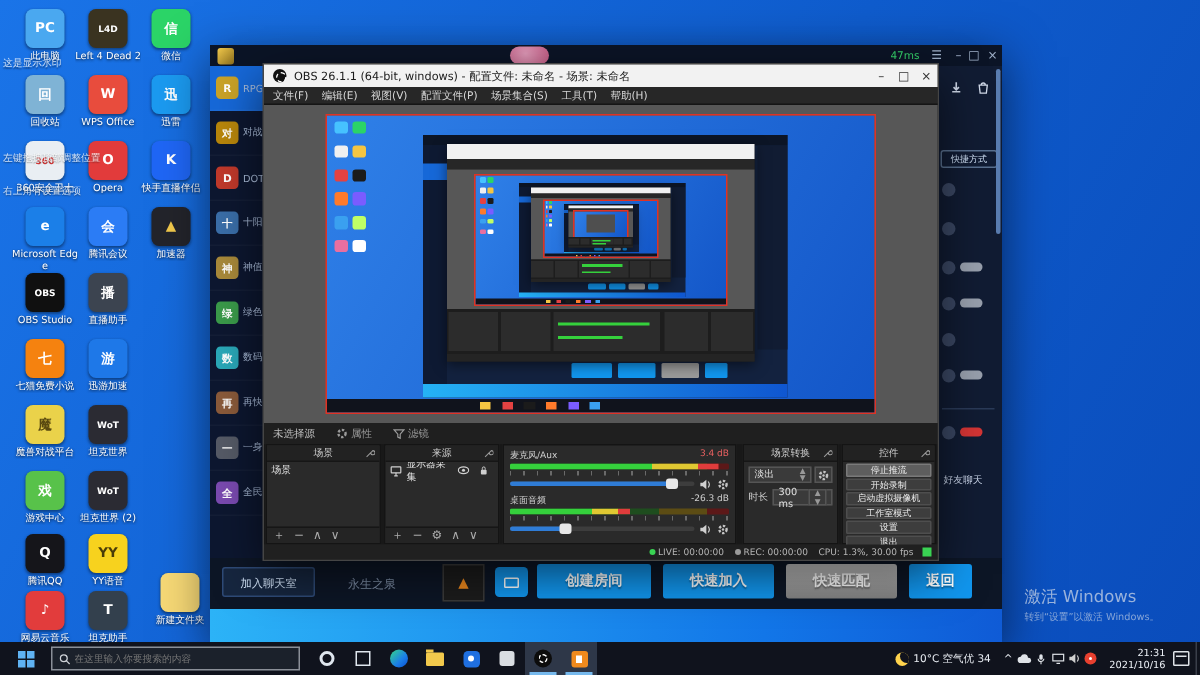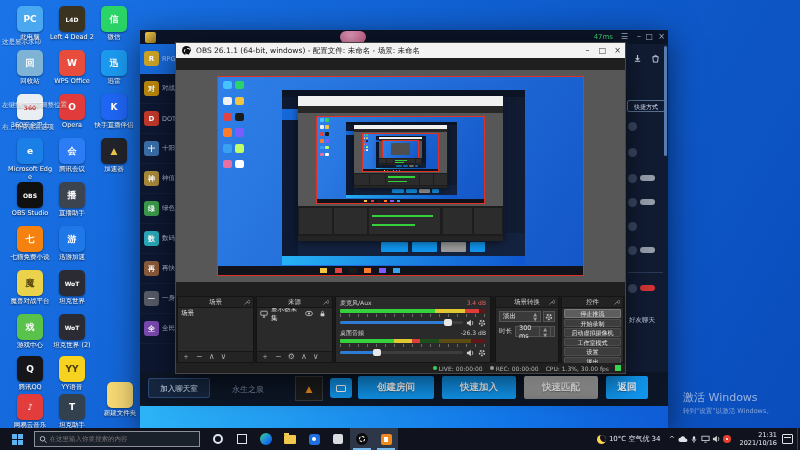--- a/index.html
+++ b/index.html
@@ -374,20 +374,29 @@
   <div id="obs-window">
     <div class="obs-titlebar">
       <div class="obs-appicon"></div>
       <span class="obs-title">OBS 26.1.1 (64-bit, windows) - 配置文件: 未命名 - 场景: 未命名</span>
       <div class="obs-ctls">
         <span class="obs-ctl">–</span>
         <span class="obs-ctl">□</span>
         <span class="obs-ctl">×</span>
       </div>
     </div>
+    <div class="obs-menubar" id="obs-menubar">
+        <span class="menu-item">文件(F)</span>
+        <span class="menu-item">编辑(E)</span>
+        <span class="menu-item">视图(V)</span>
+        <span class="menu-item">配置文件(P)</span>
+        <span class="menu-item">场景集合(S)</span>
+        <span class="menu-item">工具(T)</span>
+        <span class="menu-item">帮助(H)</span>
+      </div>
     <div class="obs-preview">
       <div id="preview-content">
           <div style="position: absolute; inset: 0px; overflow: hidden; background: linear-gradient(120deg, rgb(47, 128, 232), rgb(19, 86, 200)); outline: rgb(224, 50, 36) solid 1px;">
             <i style="position: absolute; left: 1.5%; top: 2%; width: 2.4%; height: 4.2%; background: rgb(70, 194, 255); border-radius: 25%; display: block;"></i>
             <i style="position: absolute; left: 4.7%; top: 2%; width: 2.4%; height: 4.2%; background: rgb(43, 212, 103); border-radius: 25%; display: block;"></i>
             <i style="position: absolute; left: 1.5%; top: 10%; width: 2.4%; height: 4.2%; background: rgb(240, 240, 240); border-radius: 25%; display: block;"></i>
             <i style="position: absolute; left: 4.7%; top: 10%; width: 2.4%; height: 4.2%; background: rgb(245, 197, 66); border-radius: 25%; display: block;"></i>
             <i style="position: absolute; left: 1.5%; top: 18%; width: 2.4%; height: 4.2%; background: rgb(227, 66, 66); border-radius: 25%; display: block;"></i>
             <i style="position: absolute; left: 4.7%; top: 18%; width: 2.4%; height: 4.2%; background: rgb(27, 27, 27); border-radius: 25%; display: block;"></i>
             <i style="position: absolute; left: 1.5%; top: 26%; width: 2.4%; height: 4.2%; background: rgb(255, 122, 43); border-radius: 25%; display: block;"></i>
@@ -540,20 +549,35 @@
               <i style="position: absolute; left: 28%; top: 25%; width: 2%; height: 50%; background: rgb(245, 197, 66); display: block;"></i>
               <i style="position: absolute; left: 32%; top: 25%; width: 2%; height: 50%; background: rgb(227, 66, 66); display: block;"></i>
               <i style="position: absolute; left: 36%; top: 25%; width: 2%; height: 50%; background: rgb(27, 27, 27); display: block;"></i>
               <i style="position: absolute; left: 40%; top: 25%; width: 2%; height: 50%; background: rgb(255, 122, 43); display: block;"></i>
               <i style="position: absolute; left: 44%; top: 25%; width: 2%; height: 50%; background: rgb(122, 92, 255); display: block;"></i>
               <i style="position: absolute; left: 48%; top: 25%; width: 2%; height: 50%; background: rgb(58, 160, 240); display: block;"></i>
             </div>
           </div>
         </div>
     </div>
+    <div class="obs-toolbar">
+      <span class="tb-text">未选择源</span>
+      <span class="tb-btn">
+        <svg width="8" height="8" viewBox="0 0 10 10">
+            <circle cx="5" cy="5" r="3" fill="none" stroke="#9a9a9a" stroke-width="2" stroke-dasharray="2 1.4"></circle>
+          </svg>
+        <span>属性</span>
+        </span>
+      <span class="tb-btn">
+        <svg width="8" height="8" viewBox="0 0 10 10">
+            <path d="M1 2h8L6 5.5V9L4 8V5.5z" fill="none" stroke="#9a9a9a"></path>
+          </svg>
+        <span>滤镜</span>
+        </span>
+    </div>
     <div class="obs-panels">
       <div class="panel" id="panel-scenes" style="left:1px;width:77px">
           <div class="phdr">
             <span>场景</span>
             <span class="wr"><svg width="7" height="7" viewBox="0 0 10 10">
                 <path d="M2 8l4-4M6 4a2 2 0 102-2l-1 1z" stroke="#9a9a9a" fill="none"></path>
               </svg></span>
           </div>
           <div class="list-item">场景</div>
           <div class="pfoot">

